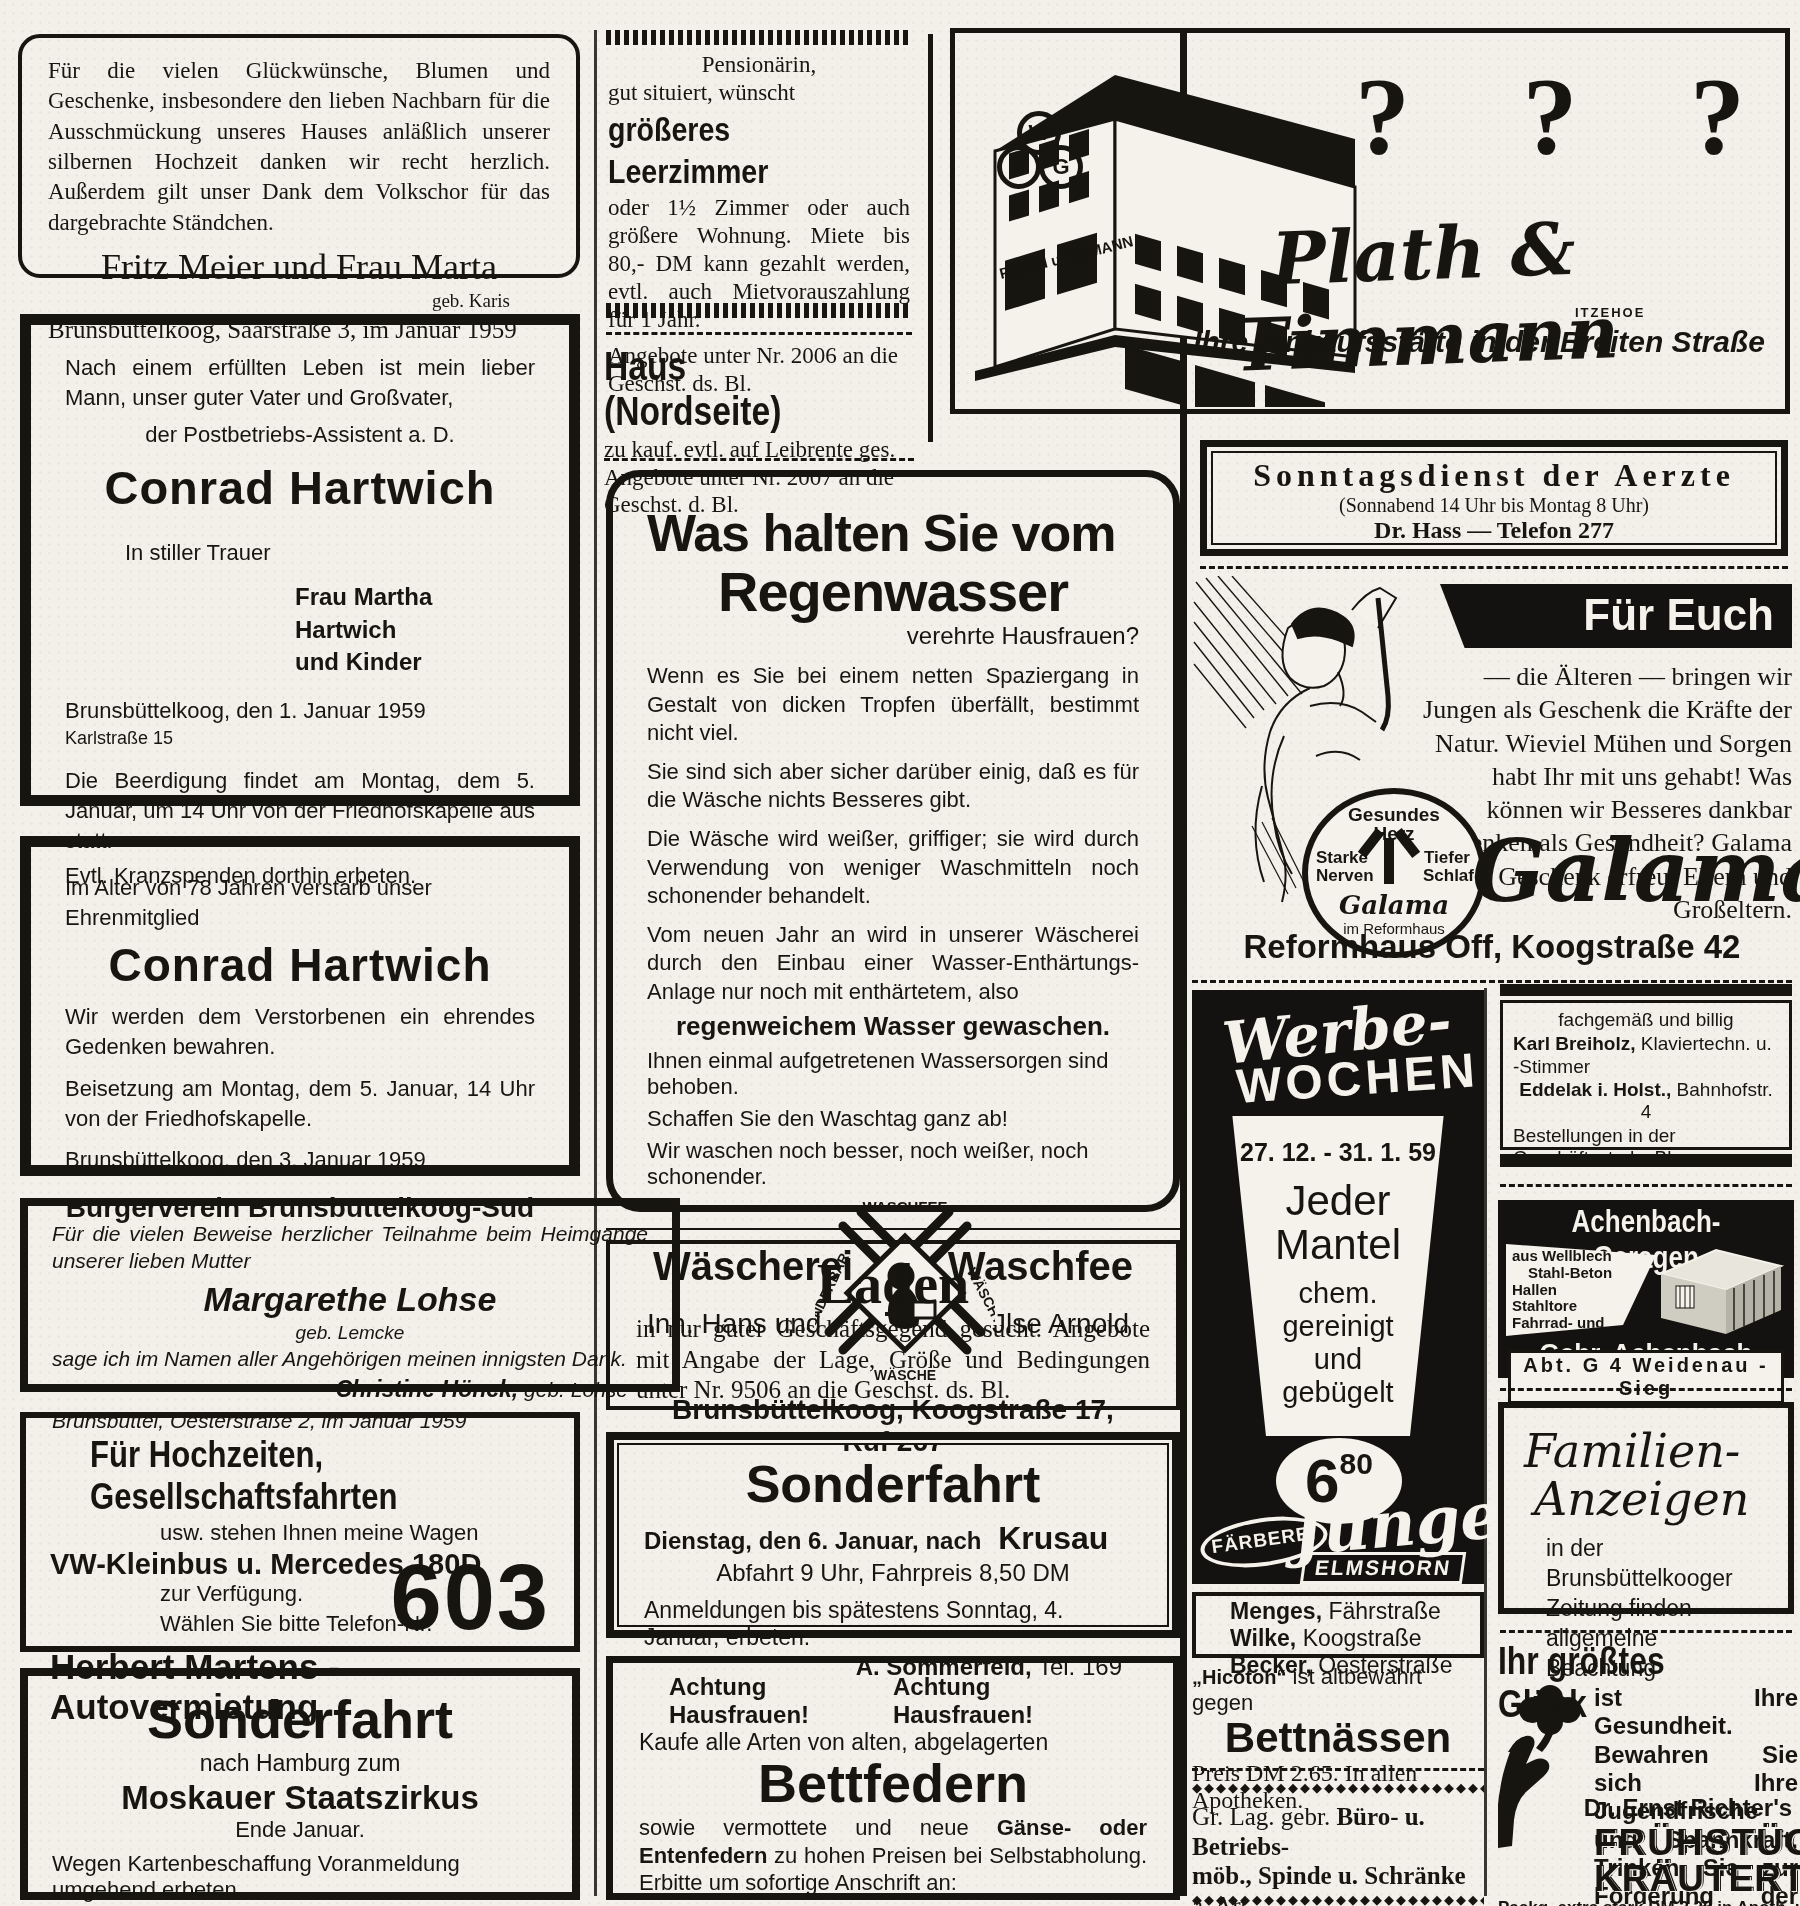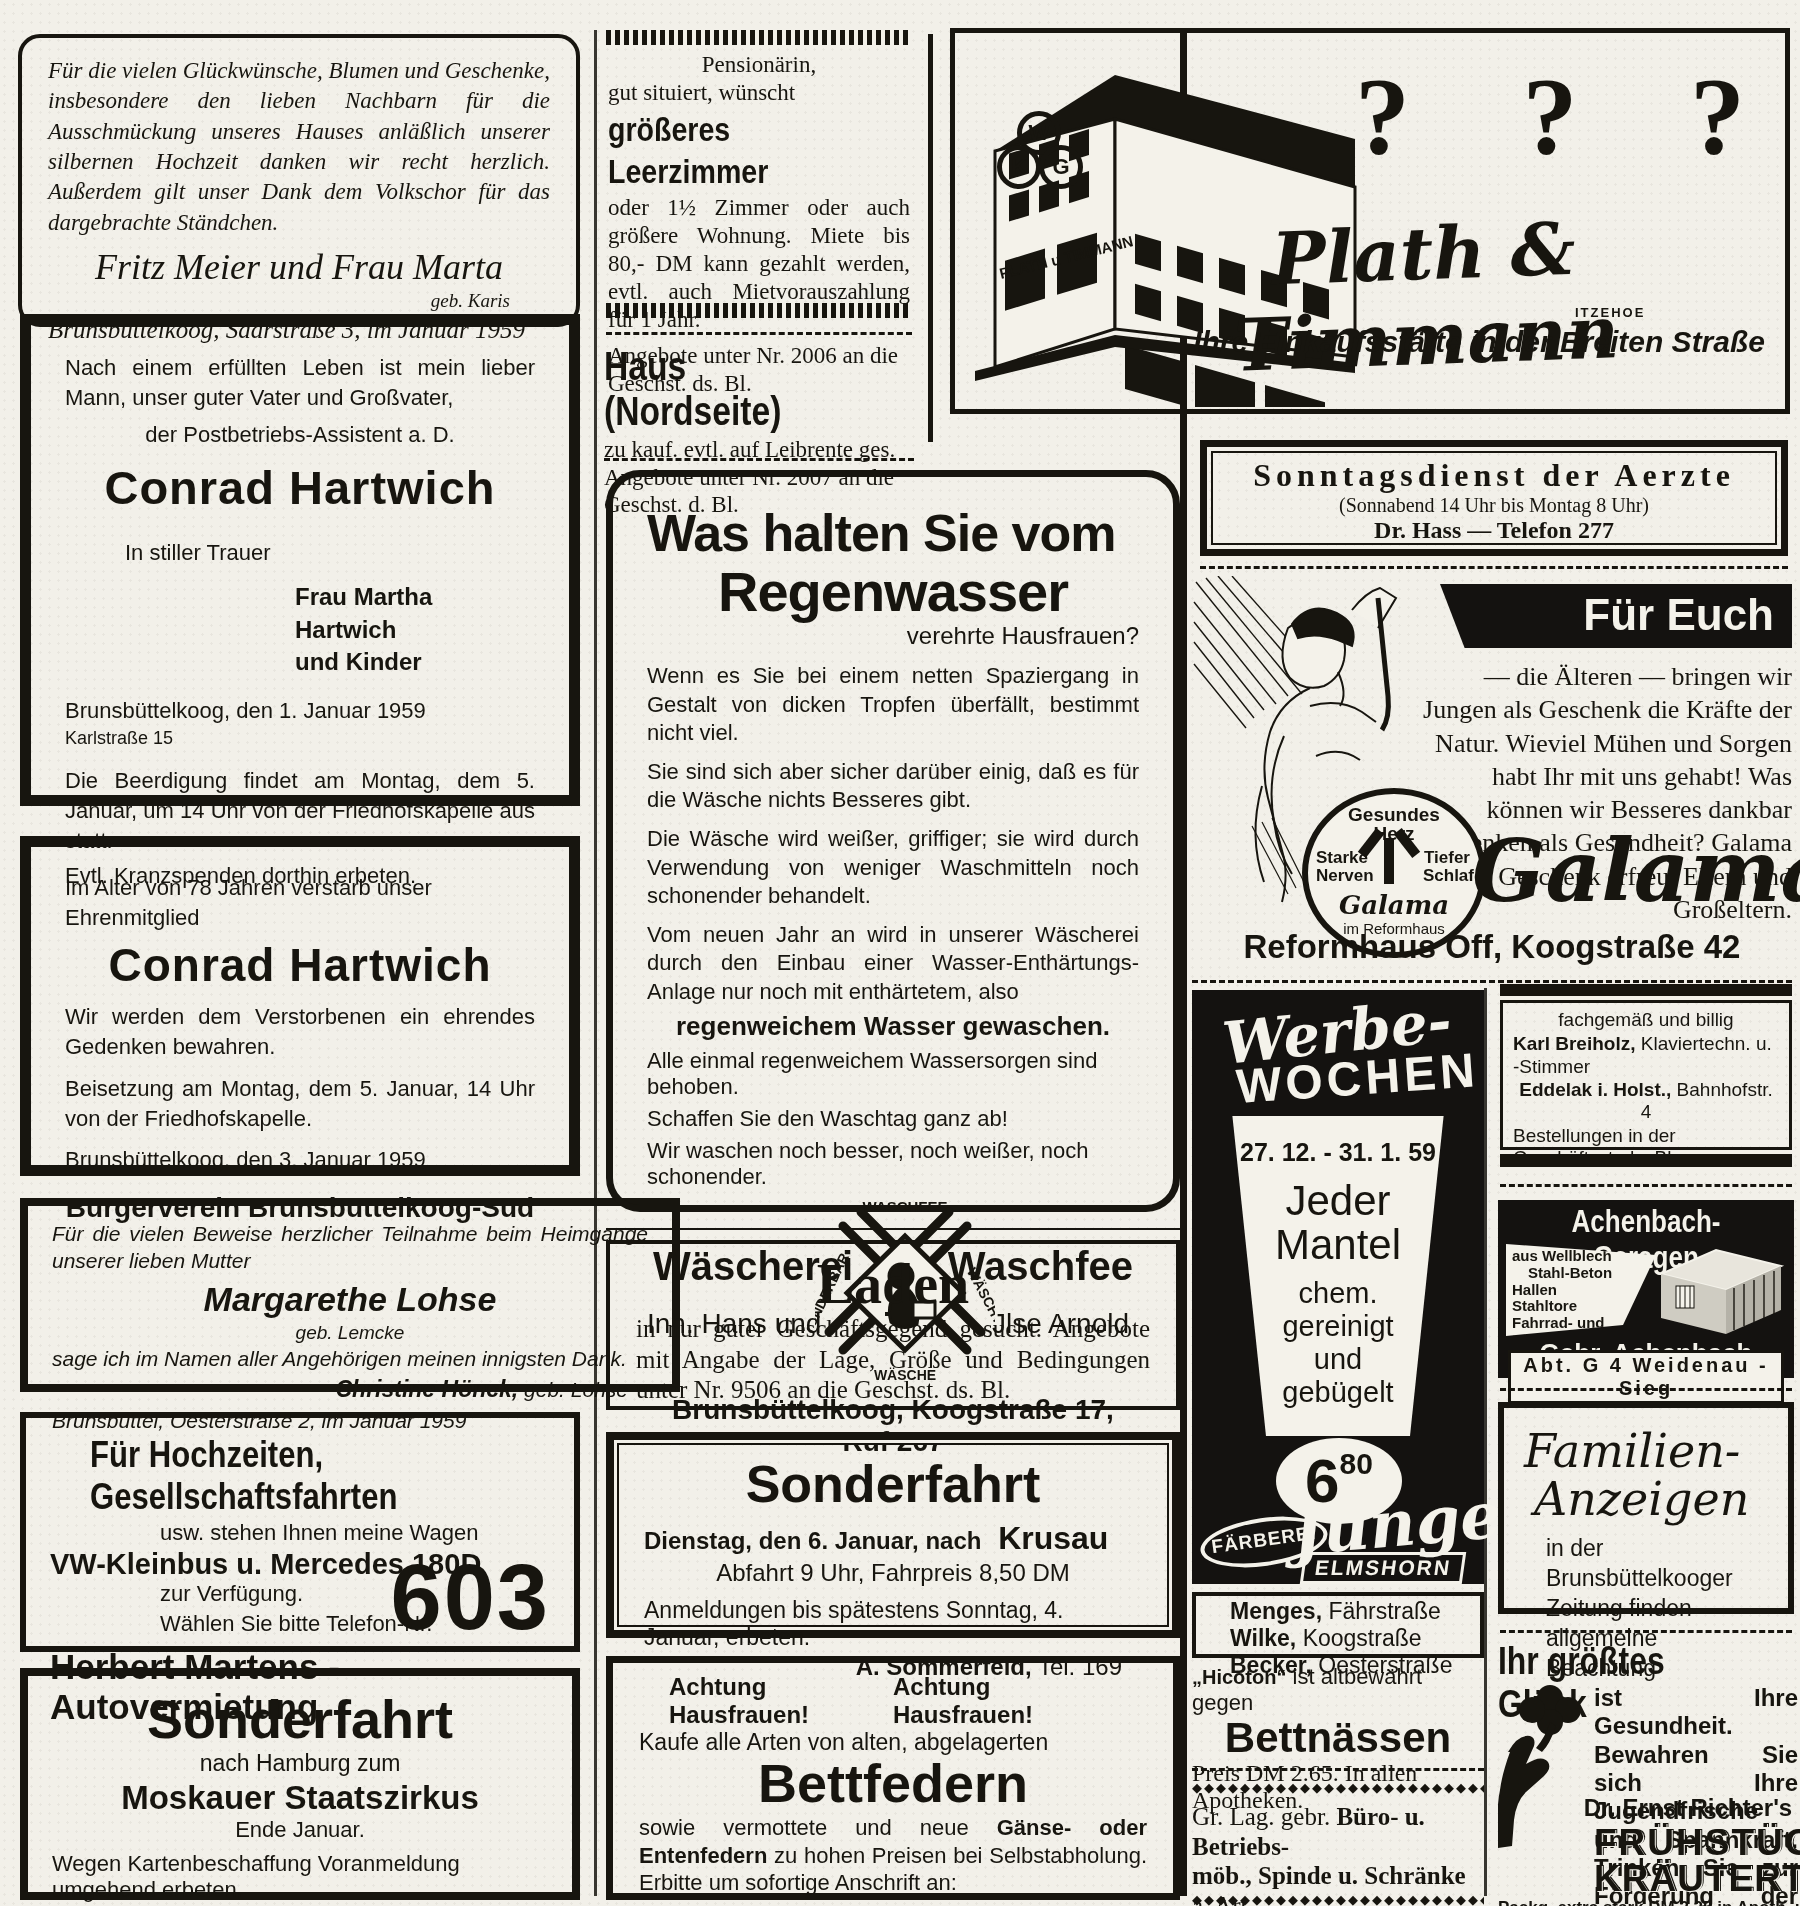--- a/index.html
+++ b/index.html
@@ -23,21 +23,21 @@
 </head>
 <body>
 
 <div id="paper">
 
   <div class="rule-v" style="left:594px;top:30px;width:3px;height:1866px;opacity:.85"></div>
   <div class="rule-v" style="left:1180px;top:30px;width:7px;height:1866px;"></div>
   <div class="rule-v" style="left:1484px;top:988px;width:3px;height:908px;opacity:.85"></div>
   <div class="rule-v" style="left:928px;top:34px;width:5px;height:408px;"></div>
 
-  <div class="ad serif" style="left:18px;top:34px;width:562px;height:293px;border:4px solid #17150f;border-radius:22px;padding:18px 26px;font-size:23px;line-height:1.32;font-style:italic;">
+  <div class="ad serif" style="left:18px;top:34px;width:562px;height:244px;border:4px solid #17150f;border-radius:22px;padding:18px 26px;font-size:23px;line-height:1.32;">
     <div style="text-align:justify;">Für die vielen Glückwünsche, Blumen und Geschenke, insbesondere den lieben Nachbarn für die Ausschmückung unseres Hauses anläßlich unserer silbernen Hochzeit danken wir recht herzlich. Außerdem gilt unser Dank dem Volkschor für das dargebrachte Ständchen.</div>
     <div class="ctr" style="font-size:36px;margin-top:6px;">Fritz Meier und Frau Marta</div>
     <div style="text-align:right;font-size:19px;margin-top:-4px;padding-right:40px;">geb. Karis</div>
     <div style="font-size:25px;margin-top:0px;">Brunsbüttelkoog, Saarstraße 3, im Januar 1959</div>
   </div>
 
   <div class="ad sans" style="left:20px;top:314px;width:560px;height:492px;border:11px solid #17150f;padding:28px 34px;font-size:22px;line-height:1.35;">
     <div style="text-align:justify;">Nach einem erfüllten Leben ist mein lieber Mann, unser guter Vater und Großvater,</div>
     <div class="ctr" style="margin-top:8px;">der Postbetriebs-Assistent a. D.</div>
     <div class="ctr b" style="font-size:47px;letter-spacing:1px;margin-top:6px;">Conrad Hartwich</div>
@@ -161,21 +161,21 @@
 
   <div class="ad sans" style="left:606px;top:470px;width:574px;height:742px;border:7px solid #17150f;border-radius:34px;padding:26px 34px;">
     <div class="b" style="font-size:52px;letter-spacing:-1px;">Was halten Sie vom</div>
     <div class="b" style="font-size:56px;text-align:center;letter-spacing:-1px;margin-top:-4px;">Regenwasser</div>
     <div style="text-align:right;font-size:24px;margin-top:-2px;">verehrte Hausfrauen?</div>
     <div style="font-size:22px;line-height:1.3;margin-top:12px;text-align:justify;">Wenn es Sie bei einem netten Spaziergang in Gestalt von dicken Tropfen überfällt, bestimmt nicht viel.</div>
     <div style="font-size:22px;line-height:1.3;margin-top:10px;text-align:justify;">Sie sind sich aber sicher darüber einig, daß es für die Wäsche nichts Besseres gibt.</div>
     <div style="font-size:22px;line-height:1.3;margin-top:10px;text-align:justify;">Die Wäsche wird weißer, griffiger; sie wird durch Verwendung von weniger Waschmitteln noch schonender behandelt.</div>
     <div style="font-size:22px;line-height:1.3;margin-top:10px;text-align:justify;">Vom neuen Jahr an wird in unserer Wäscherei durch den Einbau einer Wasser-Enthärtungs-Anlage nur noch mit enthärtetem, also</div>
     <div class="b ctr" style="font-size:26px;margin-top:4px;">regenweichem Wasser gewaschen.</div>
-    <div style="font-size:22px;margin-top:6px;">Alle einmal regenweichem Wassersorgen sind behoben.</div>
+    <div style="font-size:22px;margin-top:6px;">Ihnen einmal aufgetretenen Wassersorgen sind behoben.</div>
     <div style="font-size:22px;margin-top:6px;">Schaffen Sie den Waschtag ganz ab!</div>
     <div style="font-size:22px;margin-top:6px;">Wir waschen noch besser, noch weißer, noch schonender.</div>
     <div style="position:relative;height:190px;margin-top:14px;">
       <div class="b" style="position:absolute;left:6px;top:40px;font-size:40px;">Wäscherei</div>
       <div style="position:absolute;left:0px;top:104px;font-size:28px;">Inh. Hans und</div>
       <div class="b" style="position:absolute;right:6px;top:40px;font-size:40px;">Waschfee</div>
       <div style="position:absolute;right:10px;top:104px;font-size:28px;">Jlse Arnold</div>
       <svg width="180" height="190" viewBox="0 0 180 190" style="position:absolute;left:168px;top:-6px;">
         <g stroke="#17150f" stroke-width="9" stroke-linecap="round">
           <line x1="28" y1="28" x2="152" y2="152"></line>

